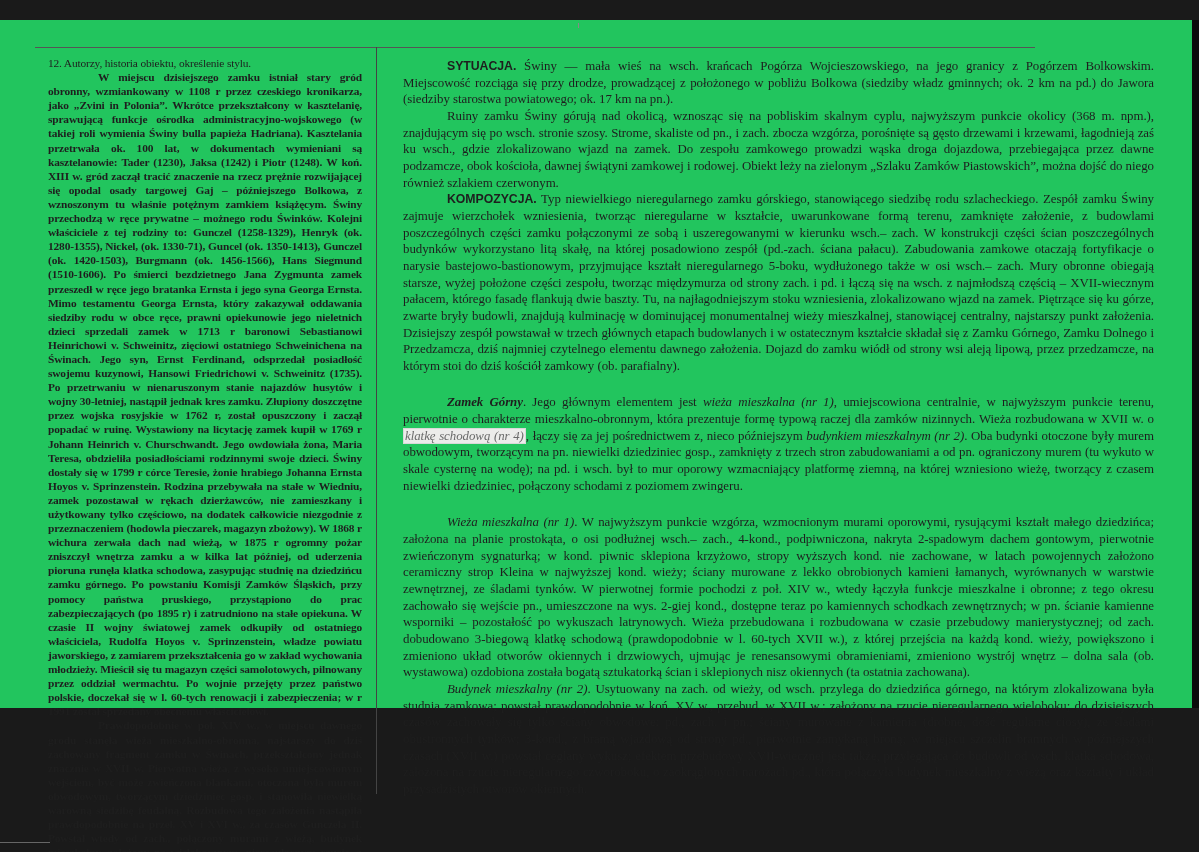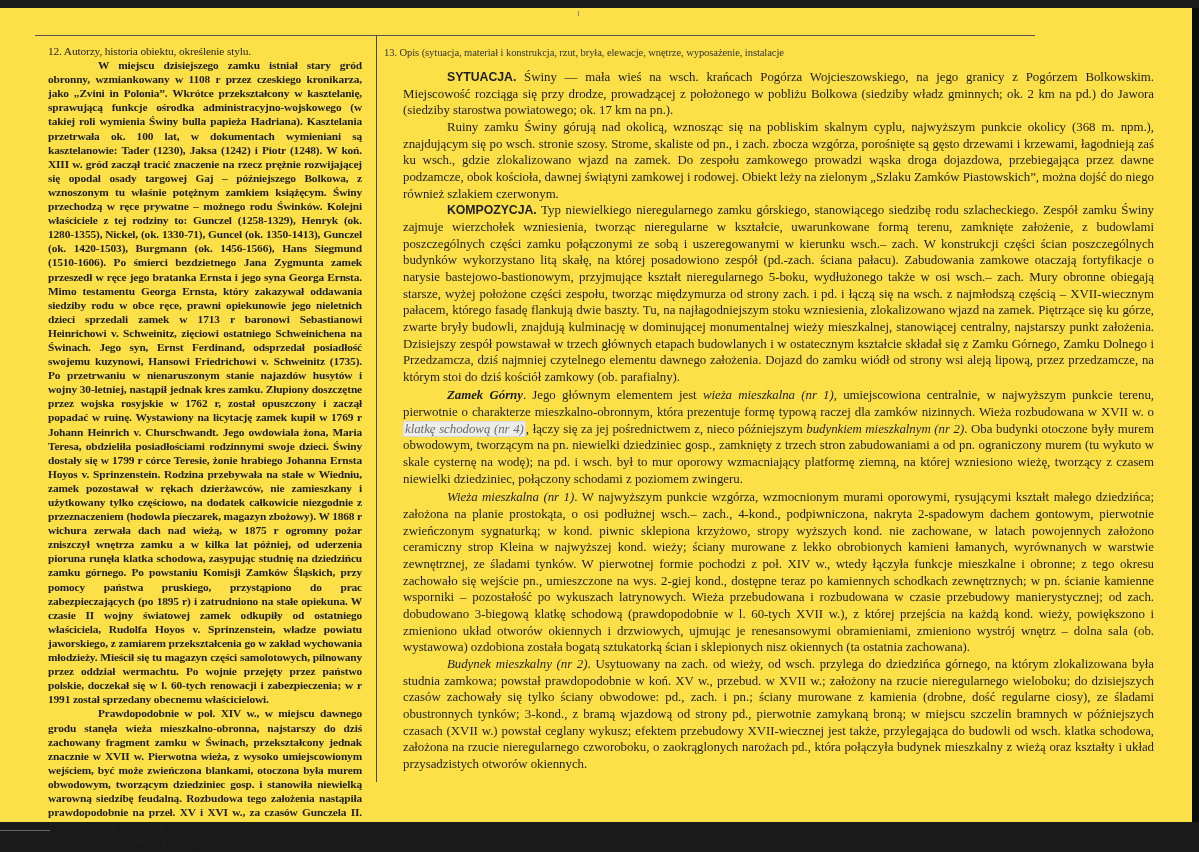--- a/index.html
+++ b/index.html
@@ -4,23 +4,23 @@
 <style>
   html, body { margin: 0; padding: 0; }
   body {
     width: 1199px; height: 852px; overflow: hidden;
     background: #1a1a1a;
     font-family: "Liberation Serif", "DejaVu Serif", serif;
     color: #1e1e1e;
     position: relative;
   }
   .page {
-    position: absolute; left: 0; top: 8px;
-    width: 1192px; height: 814px;
-    background: #fde047;
+    position: absolute; left: 0; top: 20px;
+    width: 1192px; height: 688px;
+    background: #22c55e;
   }
   .page::after {
     content: ""; position: absolute; right: -7px; top: 0; width: 7px; height: 100%;
     background: #0b0b0b;
   }
   .top-rule {
     position: absolute; left: 35px; top: 27px; width: 1000px; height: 0;
     border-top: 1.5px solid #555;
   }
   .bottom-stub {
@@ -50,21 +50,21 @@
     font-size: 10.6px; line-height: 14px; margin: 0 0 9px -0px;
     letter-spacing: -0.1px; color:#333;
   }
   .right-col .body {
     padding-left: 19px;
     font-size: 12.9px; line-height: 16.65px;
     text-align: justify;
     letter-spacing: -0.05px;
   }
   .right-col .body p { margin: 0; text-indent: 44px; }
-  .right-col .body p.gap { margin-top: 2px; }
+  .right-col .body p.gap { margin-top: 20px; }
   .sans { font-family: "Liberation Sans", "DejaVu Sans", sans-serif; font-size: 12.3px; font-weight: bold; }
   .bi { font-weight: bold; font-style: italic; }
   .it { font-style: italic; }
   .hl { font-style: italic; color:#6a6a6a; border:1px solid #d9d9d9; background:#ececea; padding:0 1px; }
 </style>
 </head>
 <body>
 
 <div class="page">
   <div class="tick"></div>
@@ -72,21 +72,20 @@
   <div class="col-divider"></div>
   <div class="bottom-stub"></div>
 
   <section class="left-col">
     <div class="heading">12. Autorzy, historia obiektu, określenie stylu.</div>
     <p>W miejscu dzisiejszego zamku istniał stary gród obronny, wzmiankowany w 1108 r przez czeskiego kronikarza, jako „Zvini in Polonia”. Wkrótce przekształcony w kasztelanię, sprawującą funkcje ośrodka administracyjno-wojskowego (w takiej roli wymienia Świny bulla papieża Hadriana). Kasztelania przetrwała ok. 100 lat, w dokumentach wymieniani są kasztelanowie: Tader (1230), Jaksa (1242) i Piotr (1248). W koń. XIII w. gród zaczął tracić znaczenie na rzecz prężnie rozwijającej się opodal osady targowej Gaj – późniejszego Bolkowa, z wznoszonym tu właśnie potężnym zamkiem książęcym. Świny przechodzą w ręce prywatne – możnego rodu Świnków. Kolejni właściciele z tej rodziny to: Gunczel (1258-1329), Henryk (ok. 1280-1355), Nickel, (ok. 1330-71), Guncel (ok. 1350-1413), Gunczel (ok. 1420-1503), Burgmann (ok. 1456-1566), Hans Siegmund (1510-1606). Po śmierci bezdzietnego Jana Zygmunta zamek przeszedł w ręce jego bratanka Ernsta i jego syna Georga Ernsta. Mimo testamentu Georga Ernsta, który zakazywał oddawania siedziby rodu w obce ręce, prawni opiekunowie jego nieletnich dzieci sprzedali zamek w 1713 r baronowi Sebastianowi Heinrichowi v. Schweinitz, zięciowi ostatniego Schweinichena na Świnach. Jego syn, Ernst Ferdinand, odsprzedał posiadłość swojemu kuzynowi, Hansowi Friedrichowi v. Schweinitz (1735). Po przetrwaniu w nienaruszonym stanie najazdów husytów i wojny 30-letniej, nastąpił jednak kres zamku. Złupiony doszczętne przez wojska rosyjskie w 1762 r, został opuszczony i zaczął popadać w ruinę. Wystawiony na licytację zamek kupił w 1769 r Johann Heinrich v. Churschwandt. Jego owdowiała żona, Maria Teresa, obdzieliła posiadłościami rodzinnymi swoje dzieci. Świny dostały się w 1799 r córce Teresie, żonie hrabiego Johanna Ernsta Hoyos v. Sprinzenstein. Rodzina przebywała na stałe w Wiedniu, zamek pozostawał w rękach dzierżawców, nie zamieszkany i użytkowany tylko częściowo, na dodatek całkowicie niezgodnie z przeznaczeniem (hodowla pieczarek, magazyn zbożowy). W 1868 r wichura zerwała dach nad wieżą, w 1875 r ogromny pożar zniszczył wnętrza zamku a w kilka lat później, od uderzenia pioruna runęła klatka schodowa, zasypując studnię na dziedzińcu zamku górnego. Po powstaniu Komisji Zamków Śląskich, przy pomocy państwa pruskiego, przystąpiono do prac zabezpieczających (po 1895 r) i zatrudniono na stałe opiekuna. W czasie II wojny światowej zamek odkupiły od ostatniego właściciela, Rudolfa Hoyos v. Sprinzenstein, władze powiatu jaworskiego, z zamiarem przekształcenia go w zakład wychowania młodzieży. Mieścił się tu magazyn części samolotowych, pilnowany przez oddział wermachtu. Po wojnie przejęty przez państwo polskie, doczekał się w l. 60-tych renowacji i zabezpieczenia; w r 1991 został sprzedany obecnemu właścicielowi.</p>
     <p>Prawdopodobnie w poł. XIV w., w miejscu dawnego grodu stanęła wieża mieszkalno-obronna, najstarszy do dziś zachowany fragment zamku w Świnach, przekształcony jednak znacznie w XVII w. Pierwotna wieża, z wysoko umiejscowionym wejściem, być może zwieńczona blankami, otoczona była murem obwodowym, tworzącym dziedziniec gosp. i stanowiła niewielką warowną siedzibę feudalną. Rozbudowa tego założenia nastąpiła prawdopodobnie na przeł. XV i XVI w., za czasów Gunczela II. Powstał wtedy od zach., połączony murami z wieżą, budynek mieszkalny, założony na wielobocznym, nieregularnym rzucie, z bramą wjazdową od pd. Zamknięty z trzech stron budynkami dziedziniec zamku górnego pełnił głównie funkcje gosp., pośrodku wykuto głęboką studnię. Przebudowę renesansową zamku zapoczątkował Burgmann. Za jego czasów założono nowy dziedziniec i wyremontowano istniejące budynki, adaptując je zapewne do nowych potrzeb i modernizując zgodnie z duchem czasu (większe okna, renesansowy wystrój wnętrz i kamieniarka, itp.), Ostatnią, generalną</p>
   </section>
 
   <section class="right-col">
-    <div class="heading">13. Opis (sytuacja, materiał i konstrukcja, rzut, bryła, elewacje, wnętrze, wyposażenie, instalacje</div>
     <div class="body">
       <p><span class="sans">SYTUACJA.</span><span> Świny — mała wieś na wsch. krańcach Pogórza Wojcieszowskiego, na jego granicy z Pogórzem Bolkowskim. Miejscowość rozciąga się przy drodze, prowadzącej z położonego w pobliżu Bolkowa (siedziby władz gminnych; ok. 2 km na pd.) do  Jawora (siedziby starostwa powiatowego; ok. 17 km na pn.).</span></p>
       <p>Ruiny zamku Świny górują nad okolicą, wznosząc się na  pobliskim skalnym cyplu, najwyższym punkcie okolicy (368 m. npm.), znajdującym się po wsch. stronie szosy. Strome, skaliste od pn., i zach. zbocza wzgórza, porośnięte są gęsto drzewami i krzewami, łagodnieją zaś ku wsch., gdzie zlokalizowano wjazd na zamek. Do zespołu zamkowego prowadzi wąska droga dojazdowa, przebiegająca przez dawne podzamcze, obok kościoła, dawnej świątyni zamkowej i rodowej. Obiekt leży na zielonym „Szlaku Zamków Piastowskich”, można dojść do niego również szlakiem czerwonym.</p>
       <p><span class="sans">KOMPOZYCJA.</span><span> Typ niewielkiego nieregularnego zamku górskiego, stanowiącego siedzibę rodu szlacheckiego. Zespół zamku Świny zajmuje wierzchołek wzniesienia, tworząc nieregularne w kształcie, uwarunkowane formą terenu, zamknięte założenie, z budowlami poszczególnych części zamku połączonymi ze sobą i uszeregowanymi w kierunku wsch.– zach. W konstrukcji części ścian poszczególnych budynków wykorzystano litą skałę, na której posadowiono zespół (pd.-zach. ściana pałacu). Zabudowania zamkowe otaczają fortyfikacje o narysie bastejowo-bastionowym, przyjmujące kształt nieregularnego 5-boku, wydłużonego także w osi wsch.– zach. Mury obronne obiegają starsze, wyżej położone części zespołu, tworząc międzymurza od strony zach. i pd. i  łączą się na wsch. z najmłodszą częścią – XVII-wiecznym pałacem, którego fasadę flankują dwie baszty. Tu, na najłagodniejszym stoku wzniesienia, zlokalizowano wjazd na zamek. Piętrzące się ku górze, zwarte bryły budowli, znajdują kulminację w dominującej monumentalnej wieży mieszkalnej, stanowiącej centralny, najstarszy punkt założenia. Dzisiejszy zespół powstawał w trzech głównych etapach budowlanych i w ostatecznym kształcie składał się z Zamku Górnego, Zamku Dolnego i Przedzamcza, dziś najmniej czytelnego elementu dawnego założenia. Dojazd do zamku wiódł od strony wsi aleją lipową, przez przedzamcze, na  którym stoi do dziś kościół zamkowy (ob. parafialny).</span></p>
       <p class="gap"><span class="bi">Zamek Górny</span><span>. Jego głównym elementem jest </span><span class="it">wieża mieszkalna (nr 1)</span><span>, umiejscowiona centralnie, w najwyższym punkcie terenu, pierwotnie o charakterze mieszkalno-obronnym, która prezentuje formę typową raczej dla zamków nizinnych. Wieża rozbudowana w XVII w. o </span><span class="hl">klatkę schodową (nr 4)</span><span>, łączy się za jej pośrednictwem z, nieco późniejszym </span><span class="it">budynkiem mieszkalnym (nr 2)</span><span>. Oba budynki otoczone były murem obwodowym, tworzącym na pn. niewielki dziedziniec gosp., zamknięty z trzech stron zabudowaniami a od pn. ograniczony murem (tu wykuto w skale cysternę na wodę); na pd. i wsch. był to mur oporowy wzmacniający platformę ziemną, na której wzniesiono wieżę, tworzący z czasem niewielki dziedziniec, połączony schodami z poziomem zwingeru.</span></p>
       <p class="gap"><span class="it">Wieża mieszkalna (nr 1)</span><span>. W najwyższym punkcie wzgórza, wzmocnionym murami oporowymi, rysującymi kształt małego dziedzińca; założona na planie prostokąta, o osi podłużnej wsch.– zach., 4-kond., podpiwniczona, nakryta 2-spadowym dachem gontowym, pierwotnie zwieńczonym sygnaturką; w kond. piwnic sklepiona krzyżowo, stropy wyższych kond. nie zachowane, w latach powojennych założono ceramiczny strop Kleina w najwyższej kond. wieży; ściany murowane z lekko obrobionych kamieni łamanych, wyrównanych w warstwie zewnętrznej, ze śladami tynków. W pierwotnej formie pochodzi z poł. XIV w., wtedy łączyła funkcje mieszkalne i obronne; z tego okresu zachowało się wejście pn., umieszczone na wys. 2-giej kond., dostępne teraz po kamiennych schodkach zewnętrznych; w pn. ścianie kamienne wsporniki – pozostałość po wykuszach latrynowych. Wieża przebudowana i rozbudowana w czasie przebudowy manierystycznej; od zach. dobudowano 3-biegową klatkę schodową (prawdopodobnie w l. 60-tych XVII w.), z której przejścia na każdą kond. wieży, powiększono i zmieniono układ otworów okiennych i drzwiowych, ujmując je renesansowymi obramieniami, zmieniono wystrój wnętrz – dolna sala (ob. wystawowa) ozdobiona została bogatą sztukatorką ścian i sklepionych nisz okiennych (ta ostatnia zachowana).</span></p>
       <p><span class="it">Budynek mieszkalny (nr 2)</span><span>. Usytuowany na zach. od wieży, od wsch. przylega do dziedzińca górnego, na którym zlokalizowana była studnia zamkowa; powstał prawdopodobnie w koń. XV w., przebud. w XVII w.; założony na rzucie nieregularnego wieloboku; do dzisiejszych czasów zachowały się tylko ściany obwodowe: pd., zach. i pn.; ściany murowane z kamienia (drobne, dość regularne ciosy), ze śladami obustronnych tynków; 3-kond., z bramą wjazdową od strony pd., pierwotnie zamykaną broną; w miejscu szczelin bramnych w późniejszych czasach (XVII w.) powstał ceglany wykusz; efektem przebudowy XVII-wiecznej jest także, przylegająca do budowli od wsch. klatka schodowa, założona na rzucie nieregularnego czworoboku, o zaokrąglonych narożach pd., która połączyła budynek mieszkalny  z wieżą oraz kształty i układ przysadzistych otworów okiennych.</span></p>
     </div>
   </section>
 </div>

